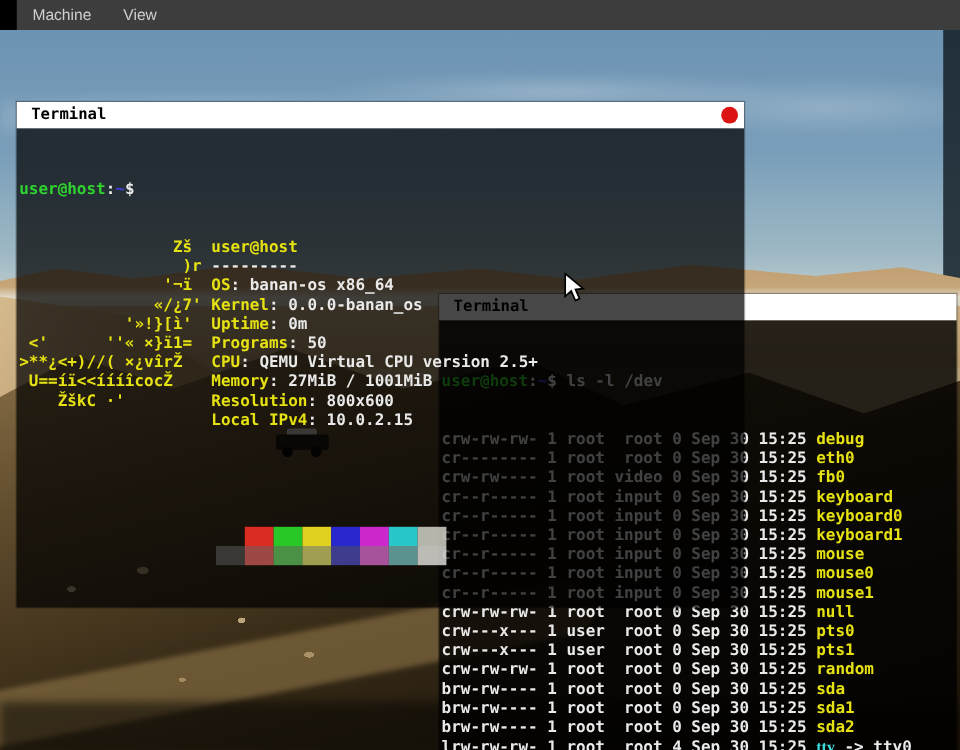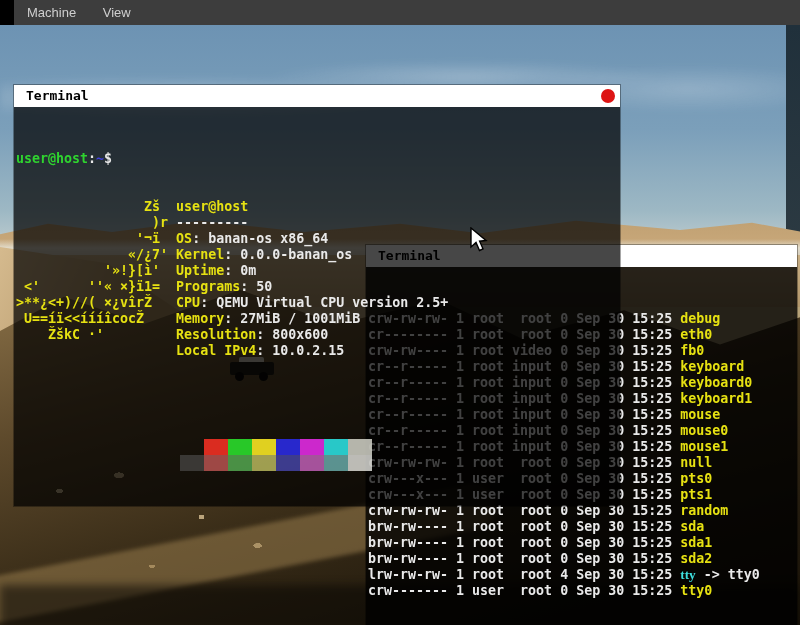--- a/index.html
+++ b/index.html
@@ -85,20 +85,21 @@
       <div class="body"></div>
       <div class="w1"></div>
       <div class="w2"></div>
     </div>
 
     <div class="window t2">
       <div class="titlebar">
         <span>Terminal</span>
       </div>
       <div class="content">
+        <div class="line"><span class="prompt"><span class="g">user@host</span><span class="w">:</span><span class="b">~</span><span class="w">$ </span></span><span class="w">ls -l /dev</span></div>
         <div id="lsrows"><div class="line"><span class="w">crw-rw-rw- 1 root  root 0 Sep 30 15:25 </span><span class="y">debug</span></div><div class="line"><span class="w">cr-------- 1 root  root 0 Sep 30 15:25 </span><span class="y">eth0</span></div><div class="line"><span class="w">crw-rw---- 1 root video 0 Sep 30 15:25 </span><span class="y">fb0</span></div><div class="line"><span class="w">cr--r----- 1 root input 0 Sep 30 15:25 </span><span class="y">keyboard</span></div><div class="line"><span class="w">cr--r----- 1 root input 0 Sep 30 15:25 </span><span class="y">keyboard0</span></div><div class="line"><span class="w">cr--r----- 1 root input 0 Sep 30 15:25 </span><span class="y">keyboard1</span></div><div class="line"><span class="w">cr--r----- 1 root input 0 Sep 30 15:25 </span><span class="y">mouse</span></div><div class="line"><span class="w">cr--r----- 1 root input 0 Sep 30 15:25 </span><span class="y">mouse0</span></div><div class="line"><span class="w">cr--r----- 1 root input 0 Sep 30 15:25 </span><span class="y">mouse1</span></div><div class="line"><span class="w">crw-rw-rw- 1 root  root 0 Sep 30 15:25 </span><span class="y">null</span></div><div class="line"><span class="w">crw---x--- 1 user  root 0 Sep 30 15:25 </span><span class="y">pts0</span></div><div class="line"><span class="w">crw---x--- 1 user  root 0 Sep 30 15:25 </span><span class="y">pts1</span></div><div class="line"><span class="w">crw-rw-rw- 1 root  root 0 Sep 30 15:25 </span><span class="y">random</span></div><div class="line"><span class="w">brw-rw---- 1 root  root 0 Sep 30 15:25 </span><span class="y">sda</span></div><div class="line"><span class="w">brw-rw---- 1 root  root 0 Sep 30 15:25 </span><span class="y">sda1</span></div><div class="line"><span class="w">brw-rw---- 1 root  root 0 Sep 30 15:25 </span><span class="y">sda2</span></div><div class="line"><span class="w">lrw-rw-rw- 1 root  root 4 Sep 30 15:25 </span><span class="c">tty</span><span class="w"> -&gt; tty0</span></div><div class="line"><span class="w">crw------- 1 user  root 0 Sep 30 15:25 </span><span class="y">tty0</span></div></div>
         
       </div>
     </div>
 
     <div class="window t1">
       <div class="titlebar">
         <span>Terminal</span>
         <span class="redbtn"></span>
       </div>

